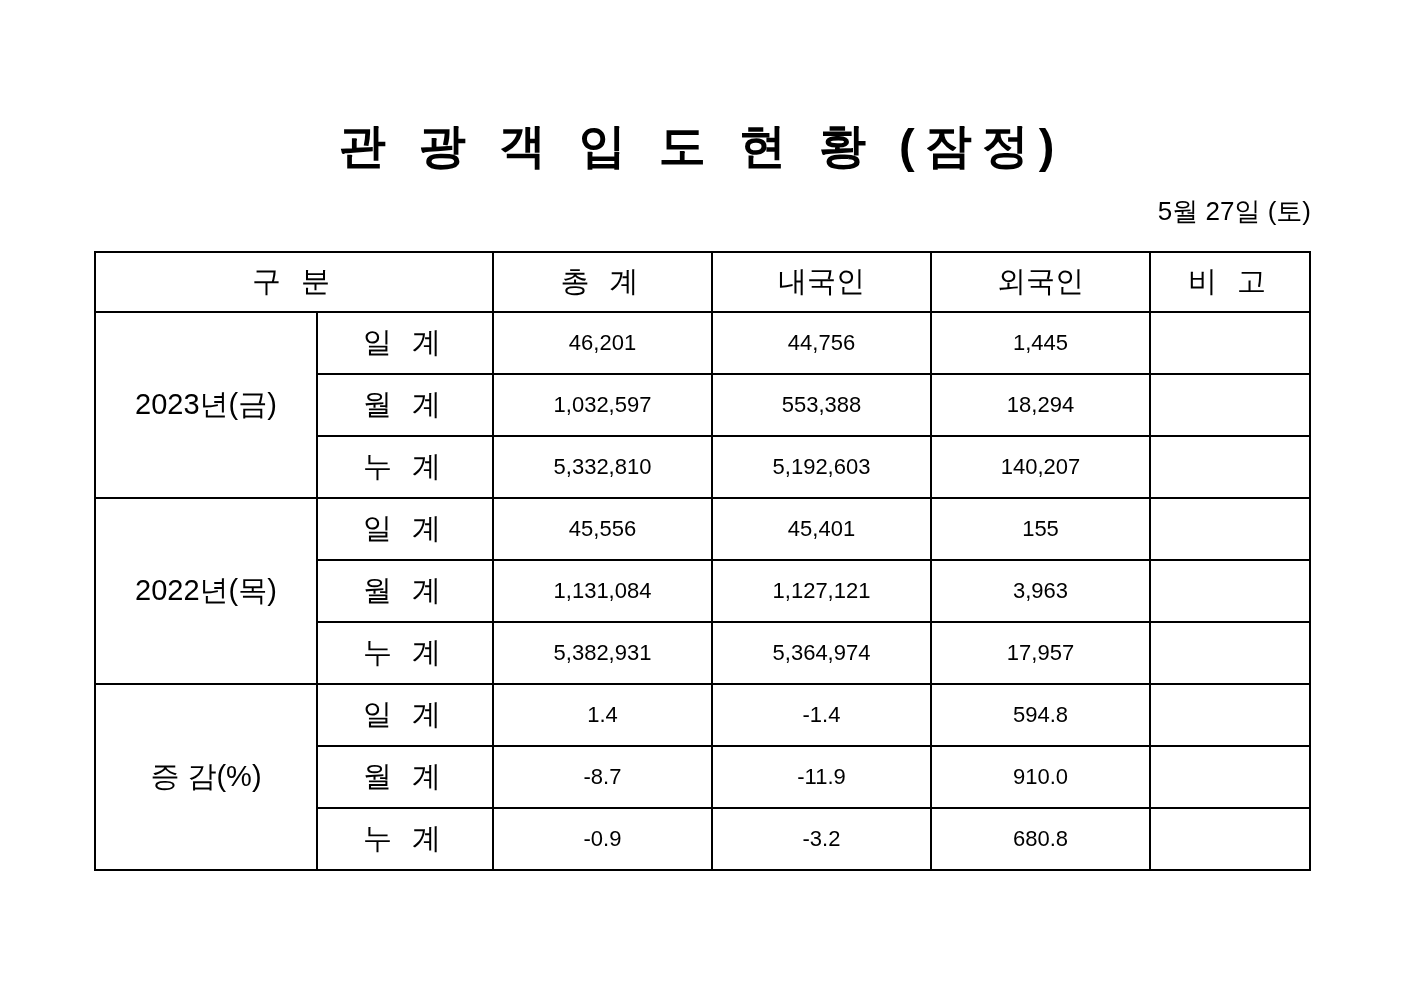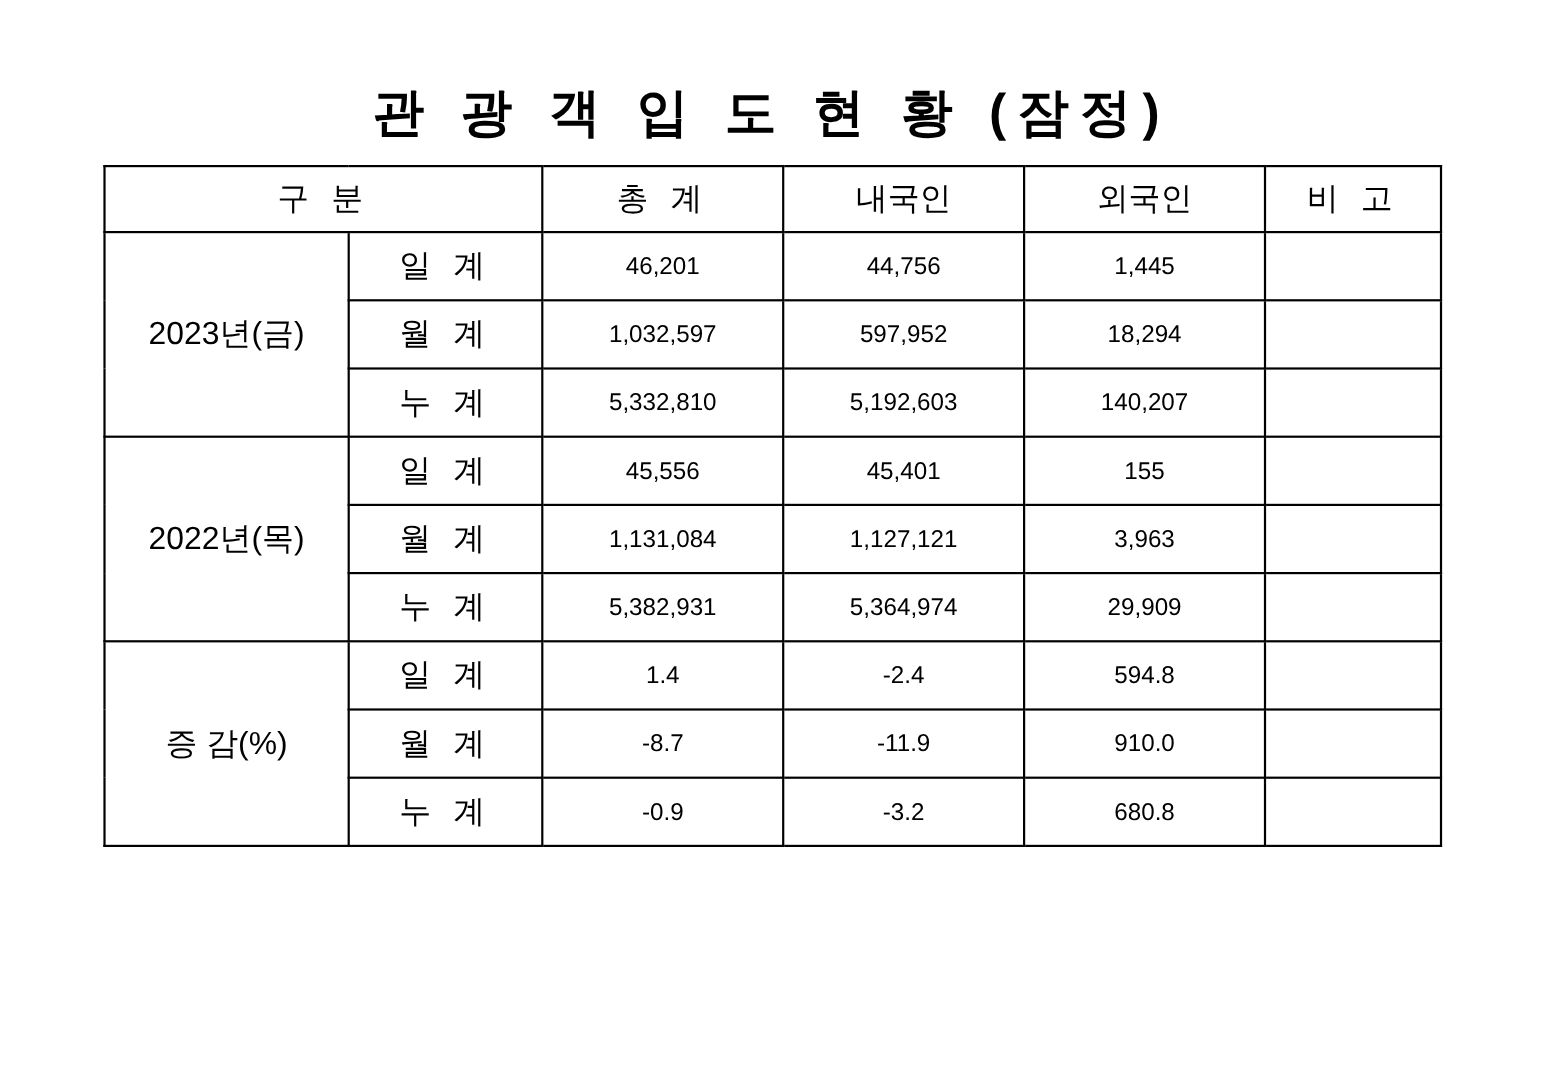--- a/index.html
+++ b/index.html
@@ -20,21 +20,21 @@
     width: 1403px;
     height: 992px;
     box-sizing: border-box;
   }
   .doc-title {
     text-align: center;
     font-size: 47px;
     font-weight: bold;
     letter-spacing: 10px;
     margin: 0;
-    padding-top: 76px;
+    padding-top: 120px;
     line-height: 1.1;
     font-family: "Liberation Sans", sans-serif;
   }
   .doc-date {
     text-align: right;
     font-size: 26px;
     margin: 0;
     padding-top: 22px;
     padding-right: 92px;
     letter-spacing: 0px;
@@ -92,20 +92,21 @@
   col.c-for   { width: 219px; }
   col.c-note  { width: 160px; }
 </style>
 </head>
 <body>
 
 <div class="page">
 
   <h1 class="doc-title">관 광 객 입 도 현 황 (잠정)</h1>
 
+  <div class="doc-date">5월 27일 (토)</div>
 
   <div class="table-wrap">
     <table class="stat">
       <colgroup>
         <col class="c-group">
         <col class="c-sub">
         <col class="c-total">
         <col class="c-dom">
         <col class="c-for">
         <col class="c-note">
@@ -125,21 +126,21 @@
           <td class="group-cell" rowspan="3">2023년(금)</td>
           <td class="sub-cell">일 계</td>
           <td class="num-cell">46,201</td>
           <td class="num-cell">44,756</td>
           <td class="num-cell">1,445</td>
           <td class="note-cell"></td>
         </tr>
         <tr>
           <td class="sub-cell">월 계</td>
           <td class="num-cell">1,032,597</td>
-          <td class="num-cell">597,952</td>
+          <td class="num-cell">553,388</td>
           <td class="num-cell">18,294</td>
           <td class="note-cell"></td>
         </tr>
         <tr>
           <td class="sub-cell">누 계</td>
           <td class="num-cell">5,332,810</td>
           <td class="num-cell">5,192,603</td>
           <td class="num-cell">140,207</td>
           <td class="note-cell"></td>
         </tr>
@@ -156,29 +157,29 @@
           <td class="sub-cell">월 계</td>
           <td class="num-cell">1,131,084</td>
           <td class="num-cell">1,127,121</td>
           <td class="num-cell">3,963</td>
           <td class="note-cell"></td>
         </tr>
         <tr>
           <td class="sub-cell">누 계</td>
           <td class="num-cell">5,382,931</td>
           <td class="num-cell">5,364,974</td>
-          <td class="num-cell">29,909</td>
+          <td class="num-cell">17,957</td>
           <td class="note-cell"></td>
         </tr>
 
         <tr>
           <td class="group-cell" rowspan="3">증 감(%)</td>
           <td class="sub-cell">일 계</td>
           <td class="num-cell">1.4</td>
-          <td class="num-cell">-2.4</td>
+          <td class="num-cell">-1.4</td>
           <td class="num-cell">594.8</td>
           <td class="note-cell"></td>
         </tr>
         <tr>
           <td class="sub-cell">월 계</td>
           <td class="num-cell">-8.7</td>
           <td class="num-cell">-11.9</td>
           <td class="num-cell">910.0</td>
           <td class="note-cell"></td>
         </tr>

